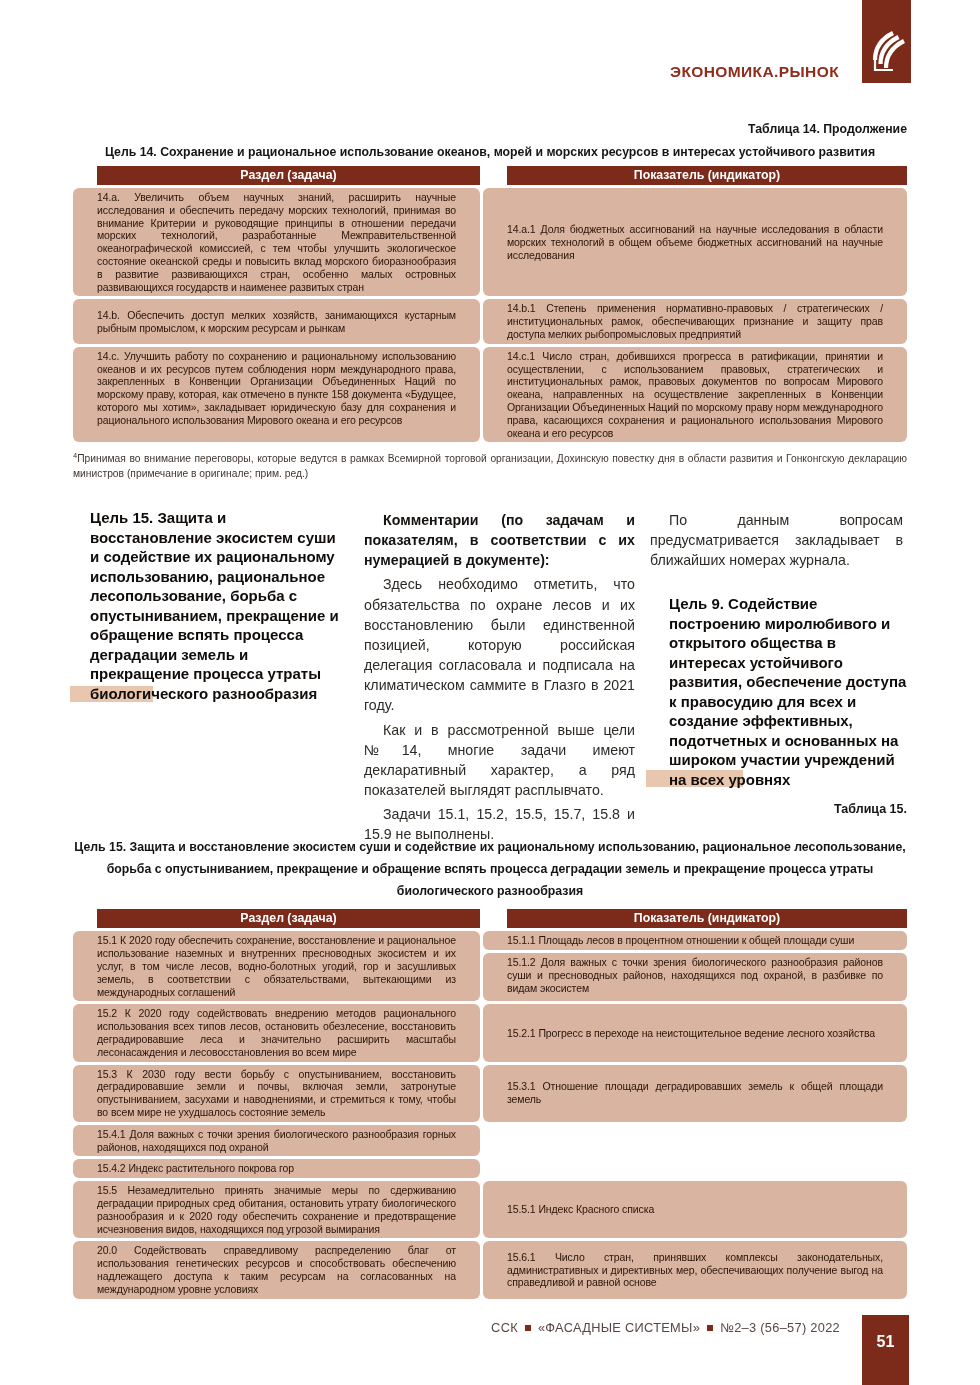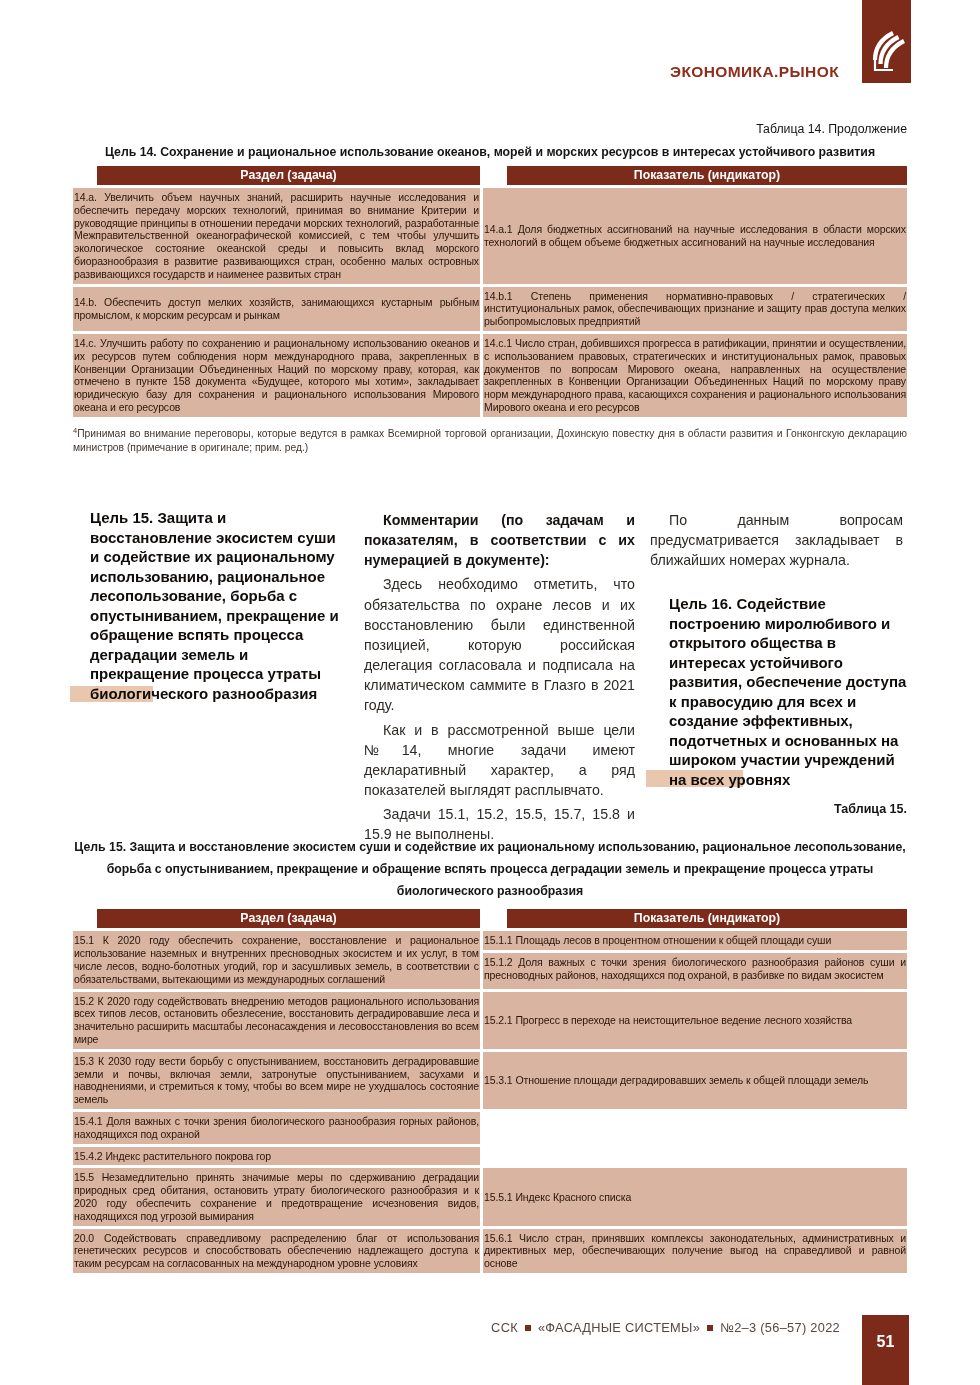--- a/index.html
+++ b/index.html
@@ -6,28 +6,28 @@
   body{
     width:980px;height:1385px;position:relative;background:#ffffff;
     font-family:"Liberation Sans", sans-serif;color:#1c1008;overflow:hidden;
   }
   
   .logo-block{position:absolute;left:862px;top:0;width:49px;height:83px;background:#7c2b1b;}
   .logo-block svg{display:block;width:100%;height:100%;}
   .masthead-label{position:absolute;top:63px;right:141px;font-size:15.5px;font-weight:bold;color:#8e2d1c;letter-spacing:.4px;}
   
   .sec-t14{position:absolute;top:122px;left:73px;width:834px;}
-  .tbl-cont-label{text-align:right;font-weight:normal;font-size:12.3px;color:#151515;}
+  .tbl-cont-label{text-align:right;font-weight:bold;font-size:12.3px;color:#151515;}
   .tbl-title{text-align:center;font-weight:bold;font-size:12.3px;color:#151515;margin-top:9px;}
   .tbl-title.two{line-height:1.8;margin-top:0;}
   .sdg-table{margin-top:7px;display:flex;flex-direction:column;gap:3px;}
   .hdr,.row{display:grid;grid-template-columns:407px 1fr;gap:3px;}
   .hcell{background:#7c2b1b;color:#ffffff;font-weight:bold;font-size:12.3px;text-align:center;padding:2px 4px 3px;margin-left:24px;}
-  .cell{background:#d8b4a1;padding:3px 1px;font-size:10.5px;line-height:1.22;letter-spacing:-.1px;
-        text-align:justify;color:#2a150a;}
+  .cell{background:#d8b4a1;padding:3px 24px;font-size:10.5px;line-height:1.22;letter-spacing:-.1px;
+        text-align:justify;color:#2a150a;border-radius:6px;}
   .center{display:flex;align-items:center;}
   .ind-stack{display:flex;flex-direction:column;gap:3px;}
   .ind-stack .grow{flex:1;}
   .footnote{margin-top:9px;font-size:10.3px;line-height:1.35;color:#43362e;text-align:justify;}
   .footnote sup{font-size:7.5px;}
   
   .threecol{position:absolute;top:506px;left:73px;width:834px;height:316px;display:flex;}
   .col1{width:286px;box-sizing:border-box;padding:2px 20px 0 17px;}
   .col2{width:281px;box-sizing:border-box;padding:0 1px;}
   .col3{width:267px;box-sizing:border-box;padding-left:6px;}
@@ -94,21 +94,21 @@
     <div class="goal-heading g15">Цель 15. Защита и восстановление экосистем суши и содействие их рациональному использованию, рациональное лесопользование, борьба с опустыниванием, прекращение и обращение вспять процесса деградации земель и прекращение процесса утраты биологического разнообразия</div>
   </div>
   <div class="col2">
     <p class="lead">Комментарии (по задачам и показателям, в соответствии с их нумерацией в документе):</p>
     <p>Здесь необходимо отметить, что обязательства по охране лесов и их восстановлению были единственной позицией, которую российская делегация согласовала и подписала на климатическом саммите в Глазго в 2021 году.</p>
     <p>Как и в рассмотренной выше цели №14, многие задачи имеют декларативный характер, а ряд показателей выглядят расплывчато.</p>
     <p>Задачи 15.1, 15.2, 15.5, 15.7, 15.8 и 15.9 не выполнены.</p>
   </div>
   <div class="col3">
     <p class="announce">По данным вопросам предусматривается закладывает в ближайших номерах журнала.</p>
-    <div class="goal-heading g16">Цель 16. Содействие построению миролюбивого и открытого общества в интересах устойчивого развития, обеспечение доступа к правосудию для всех и создание эффективных, подотчетных и основанных на широком участии учреждений на всех уровнях</div>
+    <div class="goal-heading g16">Цель 9. Содействие построению миролюбивого и открытого общества в интересах устойчивого развития, обеспечение доступа к правосудию для всех и создание эффективных, подотчетных и основанных на широком участии учреждений на всех уровнях</div>
     <div class="tbl15-label">Таблица 15.</div>
   </div>
 </div>
 
 <div class="sec-t15">
   <div class="tbl-title two">Цель 15. Защита и восстановление экосистем суши и содействие их рациональному использованию, рациональное лесопользование, борьба с опустыниванием, прекращение и обращение вспять процесса деградации земель и прекращение процесса утраты биологического разнообразия</div>
 
   <div class="sdg-table">
     <div class="hdr">
       <div class="hcell">Раздел (задача)</div>

